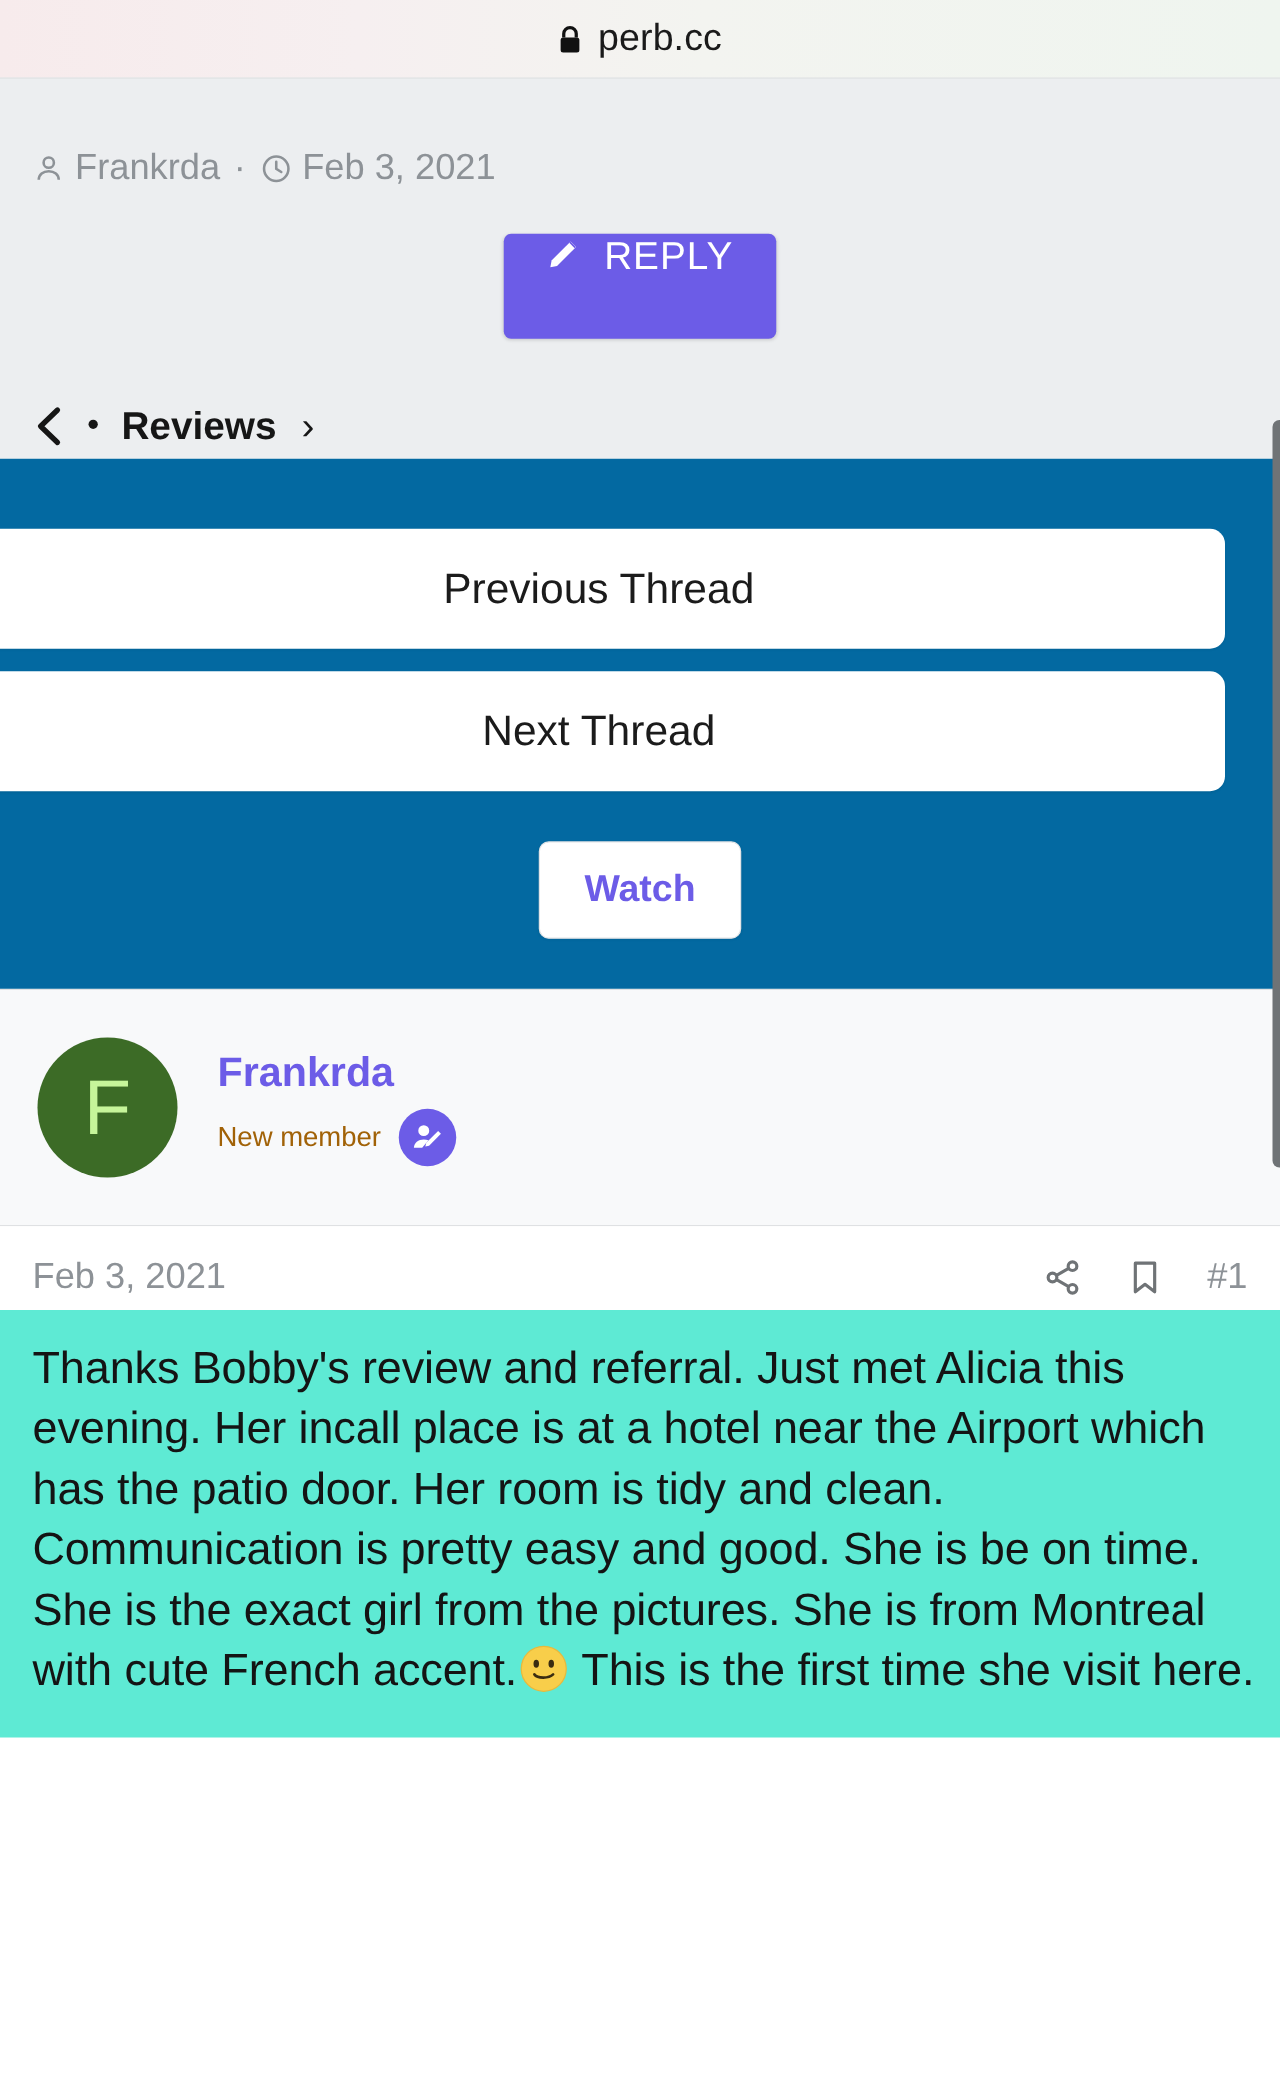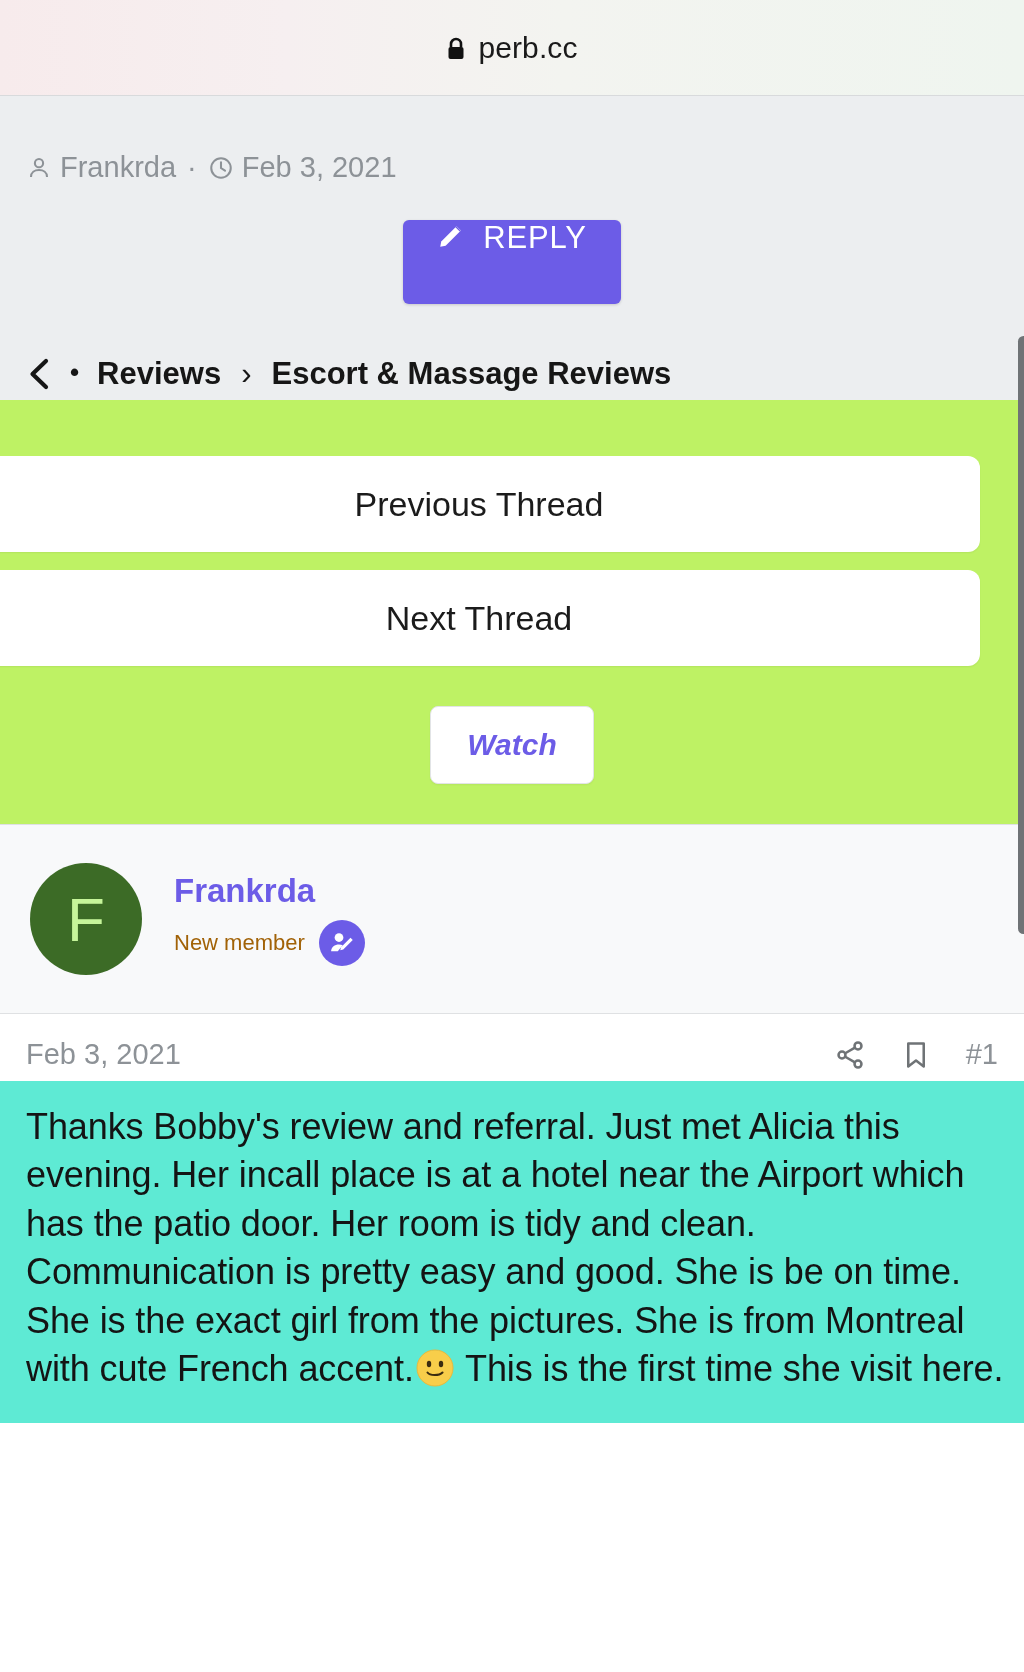--- a/index.html
+++ b/index.html
@@ -16,21 +16,21 @@
     position: relative;
     width: 1024px;
     height: 1672px;
     overflow: hidden;
     background: #ffffff;
   }
 
   
   .urlbar {
     position: relative;
-    height: 96px;
+    height: 63px;
     width: 100%;
     background: linear-gradient(90deg, #f7ebec 0%, #f6eff0 28%, #f3f4f0 55%, #eff5ef 100%);
     display: flex;
     align-items: center;
     justify-content: center;
     border-bottom: 1px solid #d8dadc;
   }
   .urlbar-inner {
     display: flex;
     align-items: center;
@@ -109,21 +109,21 @@
     font-weight: 700;
     color: #161616;
     padding-bottom: 8px;
   }
   .back-chevron { display: block; width: 26px; height: 34px; flex: 0 0 auto; }
   .crumb-bullet { font-size: 26px; line-height: 1; position: relative; top: -2px; }
   .crumb-caret { font-weight: 400; margin: 0 2px; }
 
   
   .nav-zone {
-    background: #bef264;
+    background: #0369a1;
     padding: 56px 0 0 0;
     position: relative;
   }
   .nav-btn {
     display: block;
     width: 1002px;
     margin: 0 0 18px -22px;
     height: 96px;
     line-height: 96px;
     background: #ffffff;
@@ -147,21 +147,20 @@
     border: 1px solid #e2e4e6;
     border-radius: 8px;
     height: 78px;
     padding: 0 36px;
     font-size: 30px;
     font-weight: 700;
     color: #6c5ce7;
     cursor: pointer;
     box-shadow: 0 1px 2px rgba(0,0,0,0.05);
     font-family: "Liberation Sans", sans-serif;
-    font-style: italic;
   }
 
   
   .author-block {
     background: #f8f9fa;
     border-top: 1px solid #dfe1e3;
     border-bottom: 1px solid #dfe1e3;
     display: flex;
     align-items: center;
     gap: 32px;
@@ -304,21 +303,20 @@
 
     <div class="breadcrumb">
       <span class="back-chevron">
         <svg viewBox="0 0 26 34" width="26" height="34" aria-hidden="true">
           <path d="M20 4 6.5 17 20 30" fill="none" stroke="#161616" stroke-width="4.2" stroke-linecap="round" stroke-linejoin="round"></path>
         </svg>
       </span>
       <span class="crumb-bullet">•</span>
       <span>Reviews</span>
       <span class="crumb-caret">›</span>
-      <span>Escort &amp; Massage Reviews</span>
     </div>
   </div>
 
   <div class="nav-zone">
     <button class="nav-btn">Previous Thread</button>
     <button class="nav-btn">Next Thread</button>
     <div class="watch-wrap">
       <button class="watch-btn">Watch</button>
     </div>
   </div>

